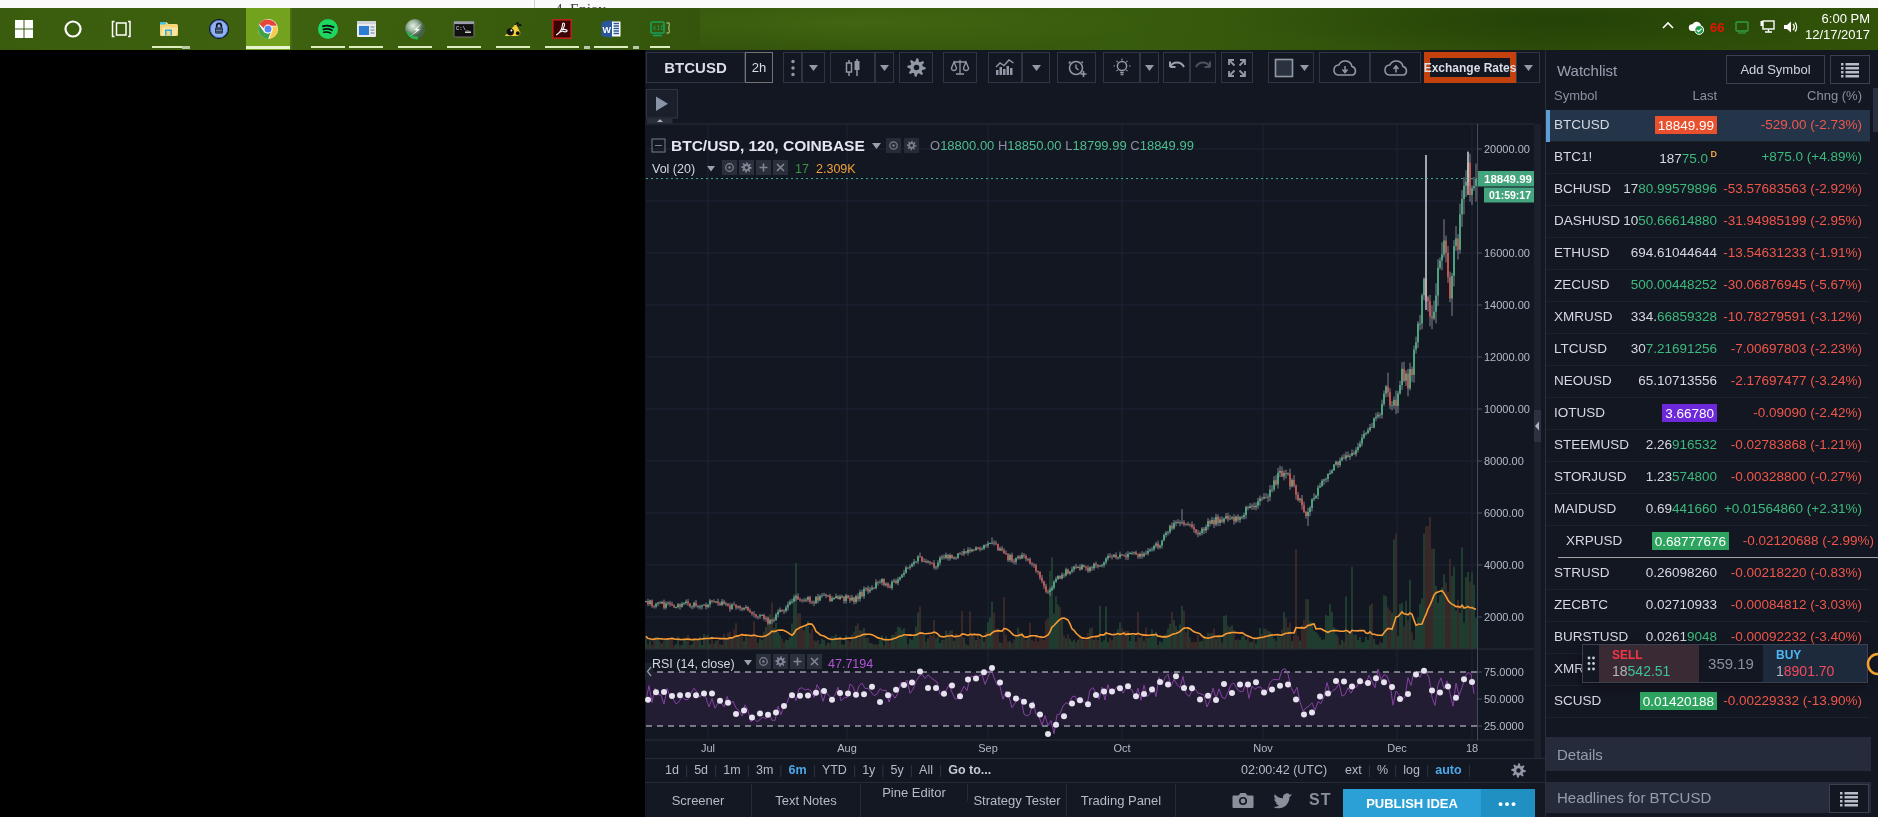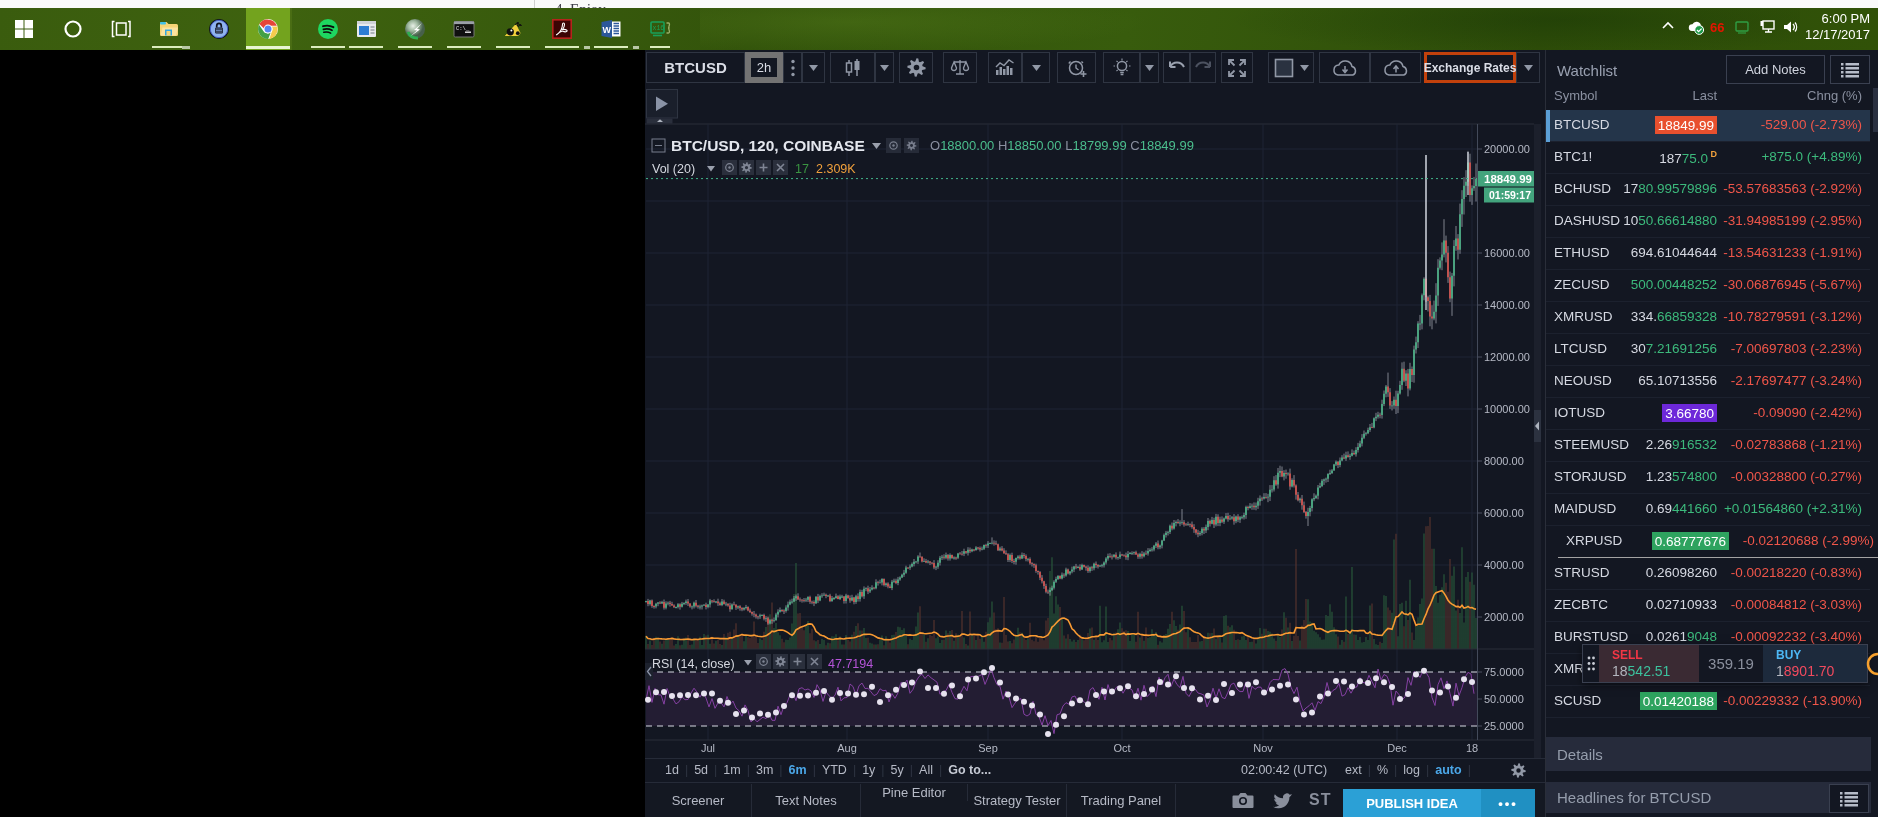--- a/index.html
+++ b/index.html
@@ -145,21 +145,21 @@
         <path d="M11 5 a4.5 4.5 0 0 1 0 6 M13 3.5 a7 7 0 0 1 0 9" stroke="#fff" stroke-width="1.3" fill="none"></path>
       </svg></div>
     <div style="position:absolute;left:1800px;top:3px;width:70px;text-align:right;font:13px 'Liberation Sans',sans-serif;color:#fff;line-height:16px">6:00 PM<br>12/17/2017</div>
 </div>
 <div style="position:absolute;left:645px;top:50px;width:1233px;height:767px;background:#131722"></div>
 
 <div style="position:absolute;left:645px;top:50px;width:900px;height:38px;background:#131722">
 <div style="position:absolute;left:1px;top:2px;width:99px;height:31px;border:1px solid #2f3542;display:flex;align-items:center;justify-content:center;box-sizing:border-box">
       <span style="font:bold 15px 'Liberation Sans',sans-serif;color:#dadde6;white-space:nowrap">BTCUSD</span>
     </div>
-<div style="position:absolute;left:100px;top:2px;width:38px;height:31px;border:6px solid #737373;display:flex;align-items:center;justify-content:center;box-sizing:border-box">
+<div style="position:absolute;left:100px;top:2px;width:28px;height:31px;border:1px solid #737373;display:flex;align-items:center;justify-content:center;box-sizing:border-box">
       <span style="font:13px 'Liberation Sans',sans-serif;color:#dadde6;white-space:nowrap">2h</span>
     </div>
 <div style="position:absolute;left:138px;top:2px;width:19px;height:31px;border:1px solid #2f3542;display:flex;align-items:center;justify-content:center;box-sizing:border-box">
       <svg width="4" height="18" viewBox="0 0 4 18">
         <circle cx="2" cy="2.5" r="1.7" fill="#9198a6"></circle>
         <circle cx="2" cy="9" r="1.7" fill="#9198a6"></circle>
         <circle cx="2" cy="15.5" r="1.7" fill="#9198a6"></circle>
       </svg>
     </div>
 <div style="position:absolute;left:157px;top:2px;width:23px;height:31px;border:1px solid #2f3542;display:flex;align-items:center;justify-content:center;box-sizing:border-box">
@@ -255,21 +255,21 @@
         <path d="M6 16 a5 5 0 0 1 .8-9.9 A7 7 0 0 1 20 7.5 a4.5 4.5 0 0 1 .8 8.5 Z" fill="none" stroke="#9198a6" stroke-width="1.5"></path>
         <path d="M13 7 v5 M10.5 10.5 L13 13.5 l2.5-3" stroke="#9198a6" stroke-width="1.5" fill="none"></path>
       </svg>
     </div>
 <div style="position:absolute;left:725px;top:2px;width:51px;height:31px;border:1px solid #2f3542;display:flex;align-items:center;justify-content:center;box-sizing:border-box">
       <svg width="26" height="18" viewBox="0 0 26 18">
         <path d="M6 16 a5 5 0 0 1 .8-9.9 A7 7 0 0 1 20 7.5 a4.5 4.5 0 0 1 .8 8.5 Z" fill="none" stroke="#9198a6" stroke-width="1.5"></path>
         <path d="M13 13.5 v-5 M10.5 10 L13 7 l2.5 3" stroke="#9198a6" stroke-width="1.5" fill="none"></path>
       </svg>
     </div>
-<div style="position:absolute;left:779px;top:2px;width:92px;height:31px;border:3px solid #c2410c;display:flex;align-items:center;justify-content:center;box-sizing:border-box">
+<div style="position:absolute;left:779px;top:2px;width:92px;height:31px;border:6px solid #c2410c;display:flex;align-items:center;justify-content:center;box-sizing:border-box">
       <span style="font:bold 12px 'Liberation Sans',sans-serif;color:#dadde6;white-space:nowrap">Exchange Rates</span>
     </div>
 <div style="position:absolute;left:871px;top:2px;width:24px;height:31px;border:1px solid #2f3542;display:flex;align-items:center;justify-content:center;box-sizing:border-box">
       <svg width="9" height="6" viewBox="0 0 9 6">
         <path d="M0 0 L9 0 L4.5 6 Z" fill="#9198a6"></path>
       </svg>
     </div>
 </div>
 
 <svg width="900" height="730" viewBox="645 88 900 730" style="position:absolute;left:645px;top:88px;font-family:'Liberation Sans',sans-serif">
@@ -553,21 +553,21 @@
 <div style="position:absolute;left:627px;top:8px"><svg width="22" height="17" viewBox="0 0 22 17">
         <path d="M21 2 a8 8 0 0 1-2.4.9 A4 4 0 0 0 11.7 6.5 A11 11 0 0 1 3 2.3 a4 4 0 0 0 1.2 5.3 A4 4 0 0 1 2.4 7 v.1 a4 4 0 0 0 3.2 3.9 4 4 0 0 1-1.8.1 4 4 0 0 0 3.7 2.8 A8 8 0 0 1 1 15.6 11 11 0 0 0 7 17.2 c7.3 0 11.3-6 11.3-11.3 v-.5 A8 8 0 0 0 21 2Z" fill="#8a8f9c" transform="scale(.95)"></path>
       </svg></div>
 <div style="position:absolute;left:664px;top:7px;font:bold 16px 'Liberation Sans',sans-serif;color:#8a8f9c;letter-spacing:1px">ST</div>
 <div style="position:absolute;left:698px;top:5px;width:138px;height:29px;background:#2ba0d6;color:#fff;font:bold 13px 'Liberation Sans',sans-serif;display:flex;align-items:center;justify-content:center">PUBLISH IDEA</div>
 <div style="position:absolute;left:836px;top:5px;width:54px;height:29px;background:#2090c2;color:#fff;display:flex;align-items:center;justify-content:center;font:bold 13px 'Liberation Sans',sans-serif;letter-spacing:2px">•••</div>
 </div>
 
 <div style="position:absolute;left:1545px;top:50px;width:333px;height:767px;background:#131722;border-left:1px solid #2a2e39;box-sizing:border-box;font:13.5px 'Liberation Sans',sans-serif;overflow:hidden">
 <div style="position:absolute;left:11px;top:12px;font-size:15px;color:#99a0b0">Watchlist</div>
-<div style="position:absolute;left:180px;top:5px;width:97px;height:27px;border:1px solid #3a4050;display:flex;align-items:center;justify-content:center;font-size:13px;color:#cfd3dd">Add Notes</div>
+<div style="position:absolute;left:180px;top:5px;width:97px;height:27px;border:1px solid #3a4050;display:flex;align-items:center;justify-content:center;font-size:13px;color:#cfd3dd">Add Symbol</div>
 <div style="position:absolute;left:284px;top:5px;width:38px;height:27px;border:1px solid #3a4050;display:flex;align-items:center;justify-content:center">
       <svg width="18" height="16" viewBox="0 0 18 16">
         <g fill="#b6bcc8">
           <rect x="0" y="1" width="2.5" height="2.5"></rect>
           <rect x="4.5" y="1" width="13.5" height="2.5"></rect>
           <rect x="0" y="5" width="2.5" height="2.5"></rect>
           <rect x="4.5" y="5" width="13.5" height="2.5"></rect>
           <rect x="0" y="9" width="2.5" height="2.5"></rect>
           <rect x="4.5" y="9" width="13.5" height="2.5"></rect>
           <rect x="0" y="13" width="2.5" height="2.5"></rect>

